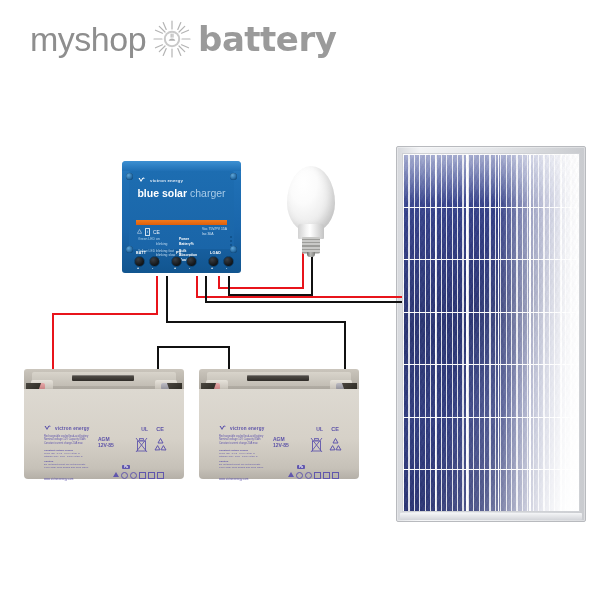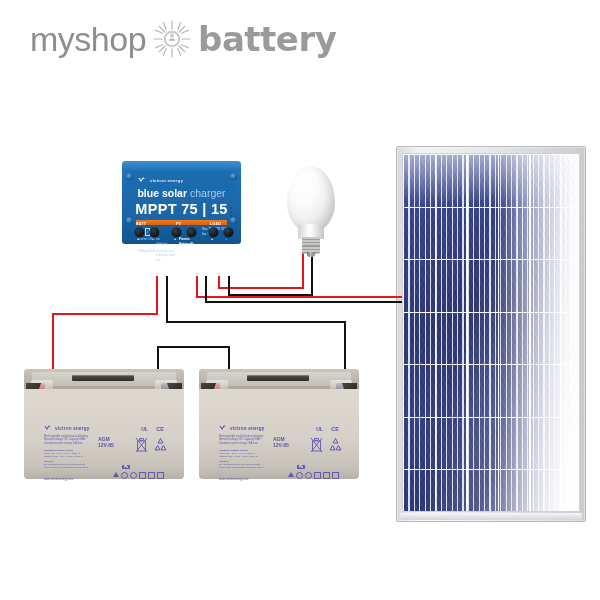--- a/index.html
+++ b/index.html
@@ -51,21 +51,21 @@
     height: 40px;
     flex: 0 0 40px;
   }
 
   
   #controller {
     position: absolute;
     left: 122px;
     top: 161px;
     width: 119px;
-    height: 83px;
+    height: 112px;
   }
   .ctrl-body {
     position: absolute;
     inset: 0;
     background: linear-gradient(180deg,#2b7fc4 0%, #1f6fb4 18%, #1a66ab 60%, #12558f 100%);
     border-radius: 4px 4px 3px 3px;
     box-shadow: inset 0 1px 0 rgba(255,255,255,.35);
   }
   .ctrl-topbevel {
     position: absolute;
@@ -642,21 +642,20 @@
         <path d="M9.5 1.2 L12 1.2 L13.4 4 L10.9 4 Z" fill="#dfeaf5"></path>
       </svg>
       <span class="vm-text">victron energy</span>
     </div>
 
     <div class="ctrl-line1">
       <b>blue solar</b>
       <span>charger</span>
     </div>
 
-    <div class="ctrl-line2">MPPT 75 | 15</div>
 
     <div class="ctrl-stripe"></div>
 
     <div class="ctrl-certs">
       <span>
         <svg width="5" height="5" viewBox="0 0 10 10">
             <path d="M5 1 L9.3 8.7 L0.7 8.7 Z" fill="none" stroke="#e6eef7" stroke-width="1"></path>
           </svg>
       </span>
       <span class="cert-box">i</span>

